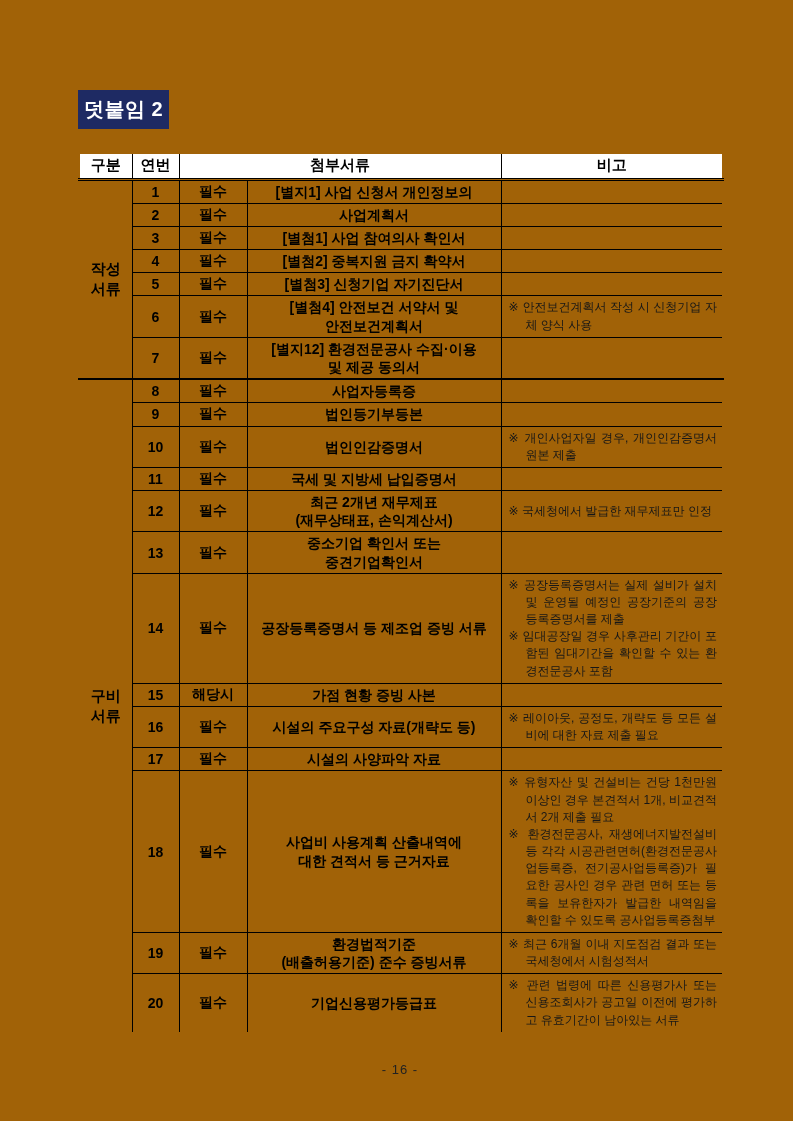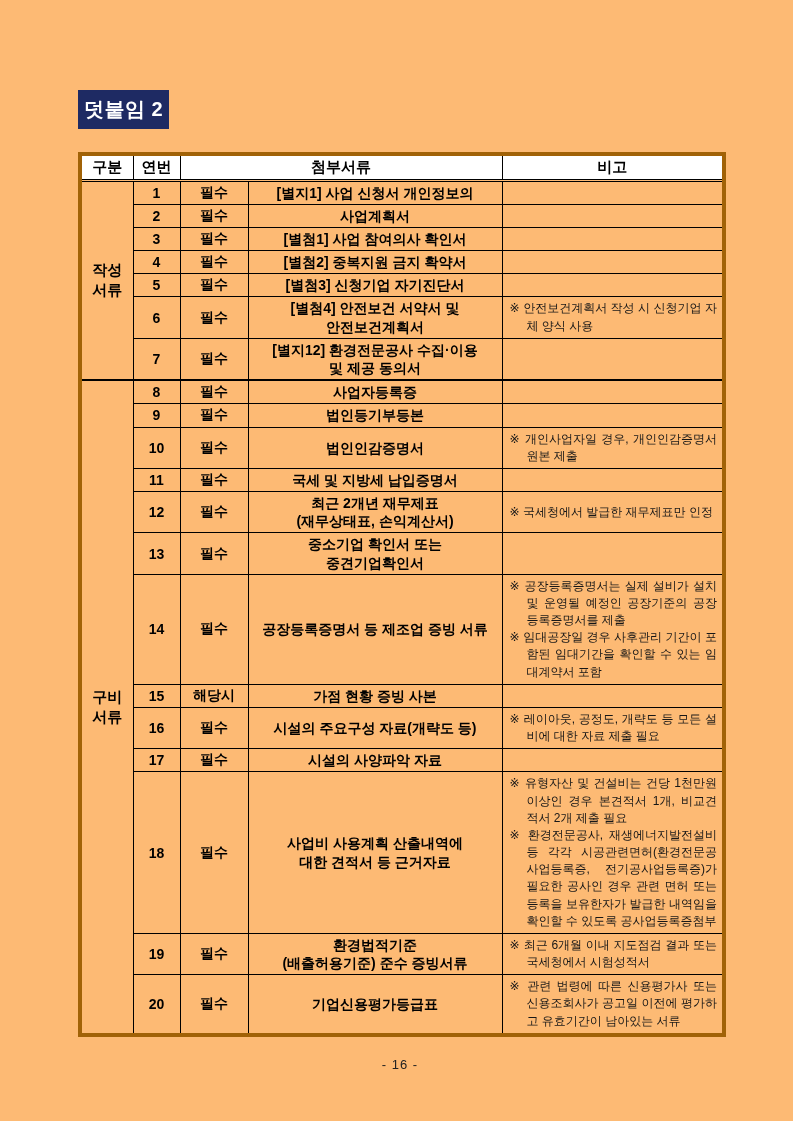--- a/index.html
+++ b/index.html
@@ -2,21 +2,21 @@
 <html><head>
 <meta charset="utf-8">
 <style>
   * { box-sizing: border-box; margin: 0; padding: 0; }
   html, body { background: #ffffff; }
   body { font-family: "Liberation Sans", "DejaVu Sans", sans-serif; }
   .page {
     position: relative;
     width: 793px;
     height: 1121px;
-    background: #fdba74;
+    background: #a16207;
     overflow: hidden;
   }
   .content {
     position: absolute;
     left: 78px;
     top: 90px;
     width: 644px;
   }
   
   .header-row {
@@ -48,21 +48,21 @@
     font-size: 20px;
     font-weight: bold;
     color: #000000;
     letter-spacing: 1px;
   }
   
   table.docs {
     width: 644px;
     border-collapse: collapse;
     table-layout: fixed;
-    border: 4px solid #a16207;
+    border: 2px solid #a16207;
   }
   table.docs col.c-cat    { width: 53px; }
   table.docs col.c-no     { width: 47px; }
   table.docs col.c-status { width: 68px; }
   table.docs col.c-name   { width: 254px; }
   table.docs col.c-remark { width: 222px; }
   table.docs th {
     border: 1px solid #000000;
     border-bottom: 3px double #000000;
     font-size: 15px;
@@ -105,21 +105,21 @@
   .remark {
     font-size: 12px;
     line-height: 1.43;
     color: #171717;
     text-align: justify;
     word-break: break-all;
     padding-left: 17px;
     text-indent: -17px;
   }
   .footer {
-    margin-top: 20px;
+    margin-top: 28px;
     text-align: center;
     font-size: 13px;
     color: #222222;
     letter-spacing: 1px;
   }
 </style>
 </head>
 <body>
 
 <div class="page">
@@ -237,21 +237,21 @@
             <td class="name">중소기업 확인서 또는
 중견기업확인서</td>
             <td class="remark-cell"></td>
           </tr>
           <tr>
             <td class="no">14</td>
             <td class="status">필수</td>
             <td class="name">공장등록증명서 등 제조업 증빙 서류</td>
             <td class="remark-cell">
               <div class="remark">※ 공장등록증명서는 실제 설비가 설치 및 운영될 예정인 공장기준의 공장등록증명서를 제출</div>
-              <div class="remark">※ 임대공장일 경우 사후관리 기간이 포함된 임대기간을 확인할 수 있는 임대계약서 포함</div>
+              <div class="remark">※ 임대공장일 경우 사후관리 기간이 포함된 임대기간을 확인할 수 있는 환경전문공사 포함</div>
             </td>
           </tr>
           <tr>
             <td class="no">15</td>
             <td class="status">해당시</td>
             <td class="name">가점 현황 증빙 사본</td>
             <td class="remark-cell"></td>
           </tr>
           <tr>
             <td class="no">16</td>

